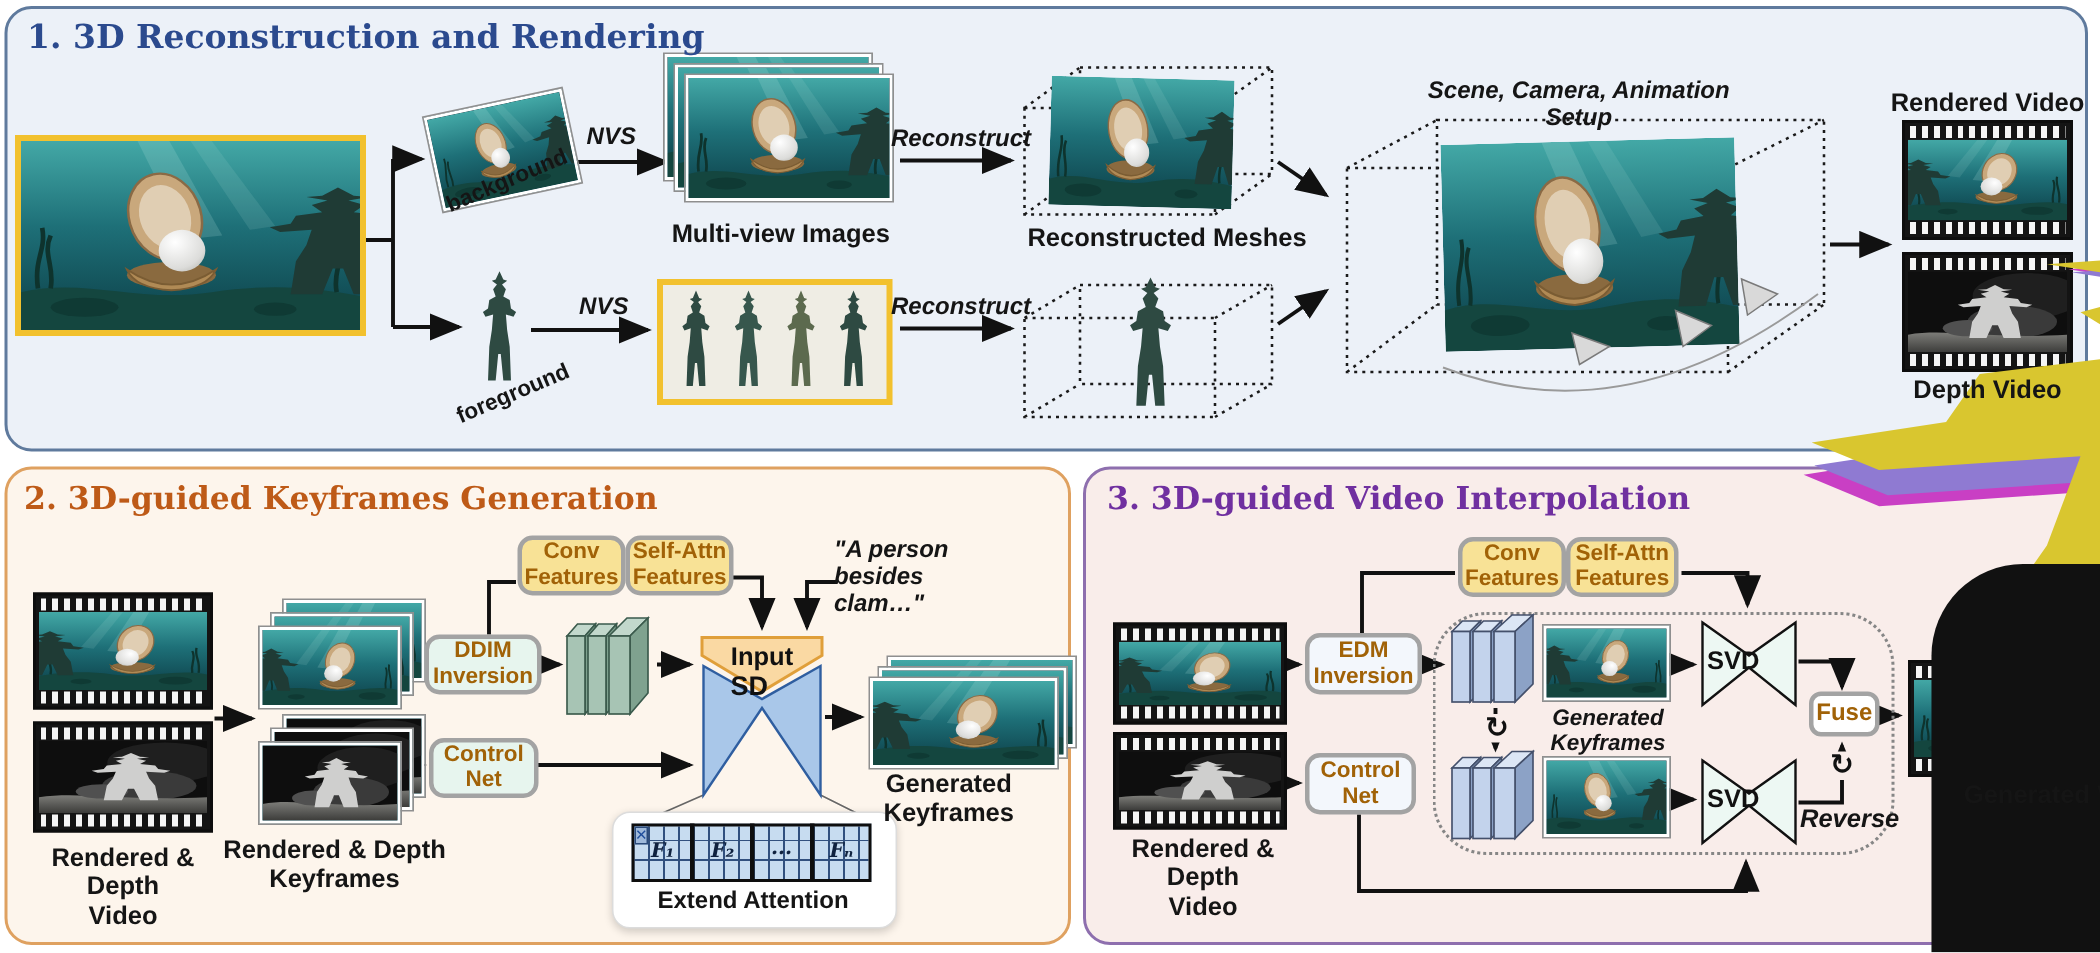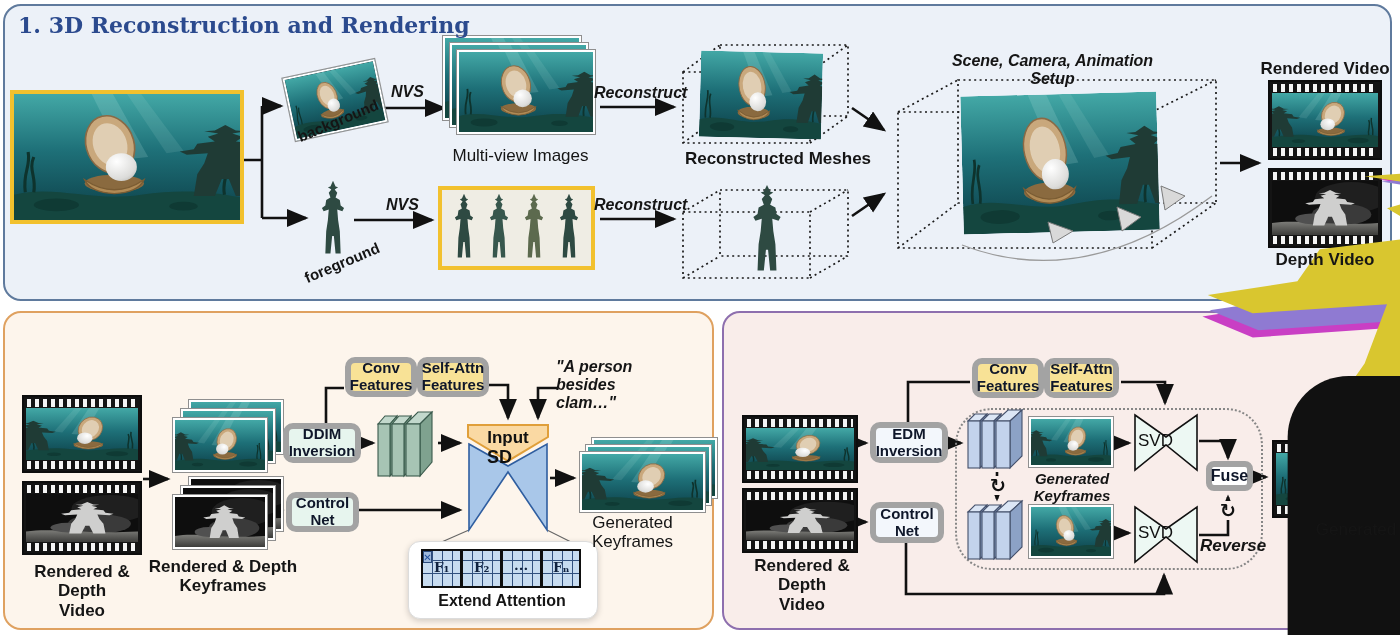--- a/index.html
+++ b/index.html
@@ -10,26 +10,26 @@
   #p2{left:3px;top:311px;width:711px;height:319px;background:#FDF5EC;border-color:#DFA160;}
   #p3{left:722px;top:311px;width:674px;height:319px;background:#F9EDEA;border-color:#8E6FAE;}
   .title{position:absolute;z-index:4;font-family:"DejaVu Serif","Liberation Serif",serif;font-weight:700;}
   #t1{left:18px;top:12px;font-size:22px;color:#2B4A8E;}
   #t2{left:16px;top:319px;font-size:21px;color:#BE5A17;}
   #t3{left:738px;top:319px;font-size:21px;color:#7030A0;}
   .ovl{position:absolute;left:0;top:0;width:1400px;height:635px;pointer-events:none;}
   .z1{z-index:1;} .z3{z-index:3;}
   .lbl{position:absolute;z-index:4;color:#151515;text-align:center;white-space:pre-line;
        font-size:17px;font-weight:600;line-height:1.14;}
-  .b{font-weight:400;} .i{font-style:italic;}
+  .b{font-weight:700;} .i{font-style:italic;}
   .rot{transform:rotate(-23deg);transform-origin:center;font-size:15px;}
   .sm{font-size:16px;}
-  .nbox{position:absolute;z-index:4;box-sizing:border-box;border:6px solid #a3a3a3;border-radius:10px;
+  .nbox{position:absolute;z-index:4;box-sizing:border-box;border:3px solid #a3a3a3;border-radius:10px;
         display:flex;align-items:center;justify-content:center;text-align:center;
-        font-size:15px;font-weight:600;line-height:1.12;color:#0f172a;padding:2px;}
+        font-size:15px;font-weight:600;line-height:1.12;color:#a16207;padding:2px;}
   .mint{background:#E7F5EE;} .ice{background:#F3F7FC;} .ybox{background:#F8E296;}
   .white{background:#fff;text-align:right;}
   .art{position:absolute;z-index:2;overflow:hidden;}
   .art svg{width:100%;height:100%;display:block;}
   .mirror svg{transform:scaleX(-1);}
   .frame{position:absolute;z-index:2;box-sizing:border-box;border:2px solid #fff;outline:1px solid #8f8f8f;
          overflow:hidden;background:#10454c;}
   .frame svg{width:100%;height:100%;display:block;}
   .yframe{position:absolute;z-index:2;box-sizing:border-box;border:4px solid #F2C12E;overflow:hidden;background:#10454c;}
   .yframe svg{width:100%;height:100%;display:block;}
@@ -44,21 +44,21 @@
   .mvbox svg{height:70px;width:30px;}
   .dashbox{position:absolute;z-index:1;box-sizing:border-box;border:2px dotted #868686;border-radius:36px;}
   .cyc{position:absolute;z-index:5;font-size:19px;font-weight:700;color:#111;line-height:1;padding:0 2px;background:#F9EDEA;}
   .extbox{position:absolute;z-index:3;background:#fff;border:1px solid #dcdcdc;border-radius:12px;
           box-shadow:0 2px 6px rgba(0,0,0,.18);}
   .egrid{position:absolute;z-index:4;box-sizing:border-box;background-color:#C7DCF0;border:2.5px solid #0e0e0e;
          background-image:
            repeating-linear-gradient(90deg, transparent 0 9px, #31507e 9px 10px),
            repeating-linear-gradient(0deg, transparent 0 12px, #31507e 12px 13px);}
   .gline{position:absolute;z-index:5;top:549px;height:39px;width:2.5px;background:#0e0e0e;}
-  .fl{position:absolute;z-index:6;font-family:"DejaVu Serif","Liberation Serif",serif;
+  .fl{position:absolute;z-index:6;font-family:"DejaVu Serif","Liberation Serif",serif;font-style:italic;
       font-size:13.5px;font-weight:600;color:#10223f;line-height:1;}
   .xcell{position:absolute;z-index:6;background:#9FB9DA;color:#1F4E9C;font-weight:700;font-size:10px;
          display:flex;align-items:center;justify-content:center;border:1px solid #2a4a7a;box-sizing:border-box;}
   .shape-lbl{position:absolute;z-index:5;color:#111;text-align:center;line-height:1;}
 </style>
 </head>
 <body>
 
 <svg width="0" height="0" style="position:absolute">
   <defs>
@@ -441,20 +441,22 @@
         </g>
     </g>
 
     <polygon points="468,425 548,425 548,437 508,461 468,437" fill="#FAD9A3" stroke="#E09F3A" stroke-width="2"></polygon>
     <path d="M469,444 L508,466 L547,444 L547,530 L508,472 L469,530 Z" fill="#A9C7E9" stroke="#2F5EA0" stroke-width="1.6"></path>
     <path d="M1135,415 L1166,437 L1197,415 L1197,470 L1166,445 L1135,470 Z" fill="#EDF8F3" stroke="#111" stroke-width="1.6"></path>
     <path d="M1135,507 L1166,529 L1197,507 L1197,562 L1166,537 L1135,562 Z" fill="#EDF8F3" stroke="#111" stroke-width="1.6"></path>
   </svg>
 
   <div class="title" id="t1">1. 3D Reconstruction and Rendering</div>
+  <div class="title" id="t2">2. 3D-guided Keyframes Generation</div>
+  <div class="title" id="t3">3. 3D-guided Video Interpolation</div>
 
   <div class="lbl rot" style="left:288px;top:112px;width:100px;">background</div>
   <div class="lbl rot" style="left:292px;top:254px;width:100px;">foreground</div>
   <div class="lbl i sm" style="left:385px;top:83px;width:45px;">NVS</div>
   <div class="lbl i sm" style="left:380px;top:196px;width:45px;">NVS</div>
   <div class="lbl b" style="left:438px;top:146px;width:165px;">Multi-view Images</div>
   <div class="lbl i sm" style="left:594px;top:84px;width:84px;">Reconstruct</div>
   <div class="lbl i sm" style="left:594px;top:196px;width:84px;">Reconstruct</div>
   <div class="lbl i sm" style="left:930px;top:52px;width:245px;">Scene, Camera, Animation Setup</div>
   <div class="lbl" style="left:678px;top:149px;width:200px;">Reconstructed Meshes</div>

